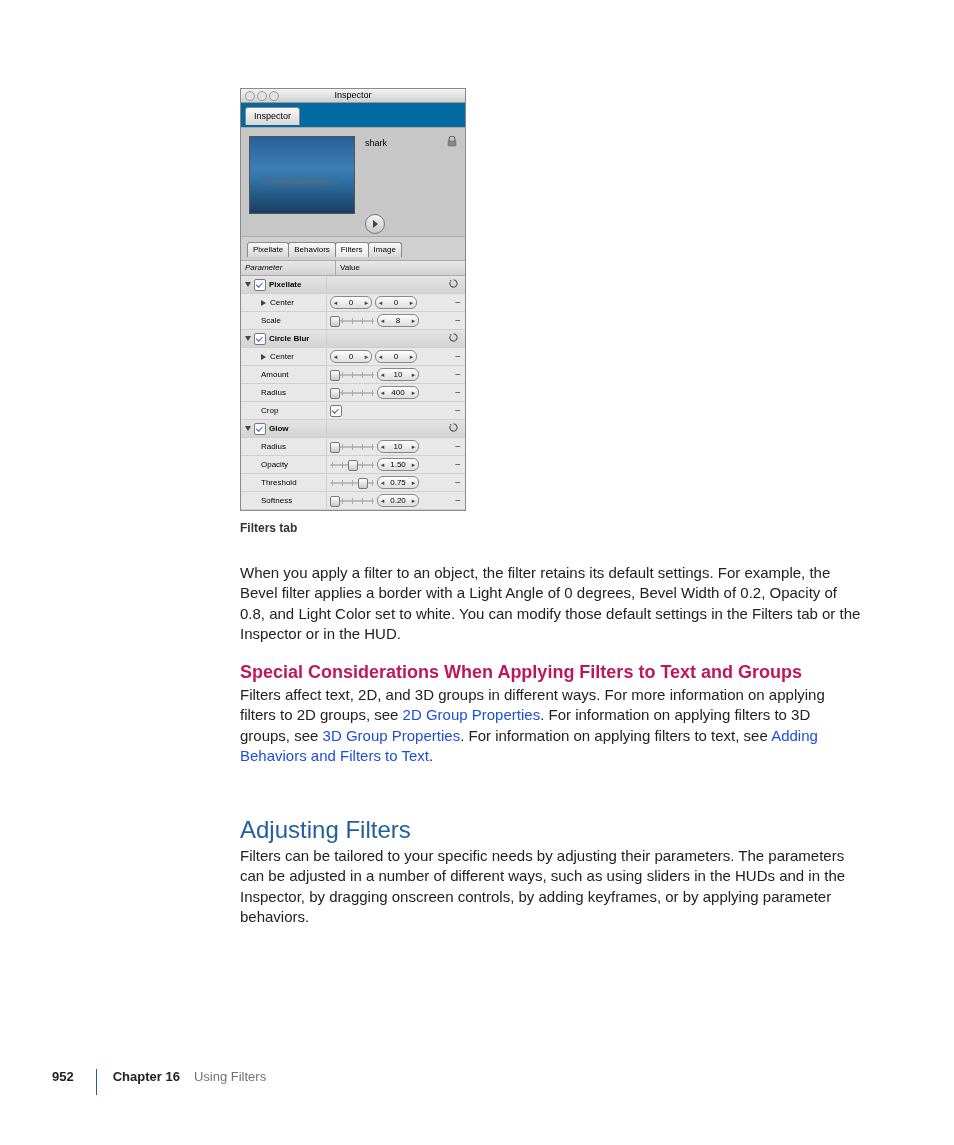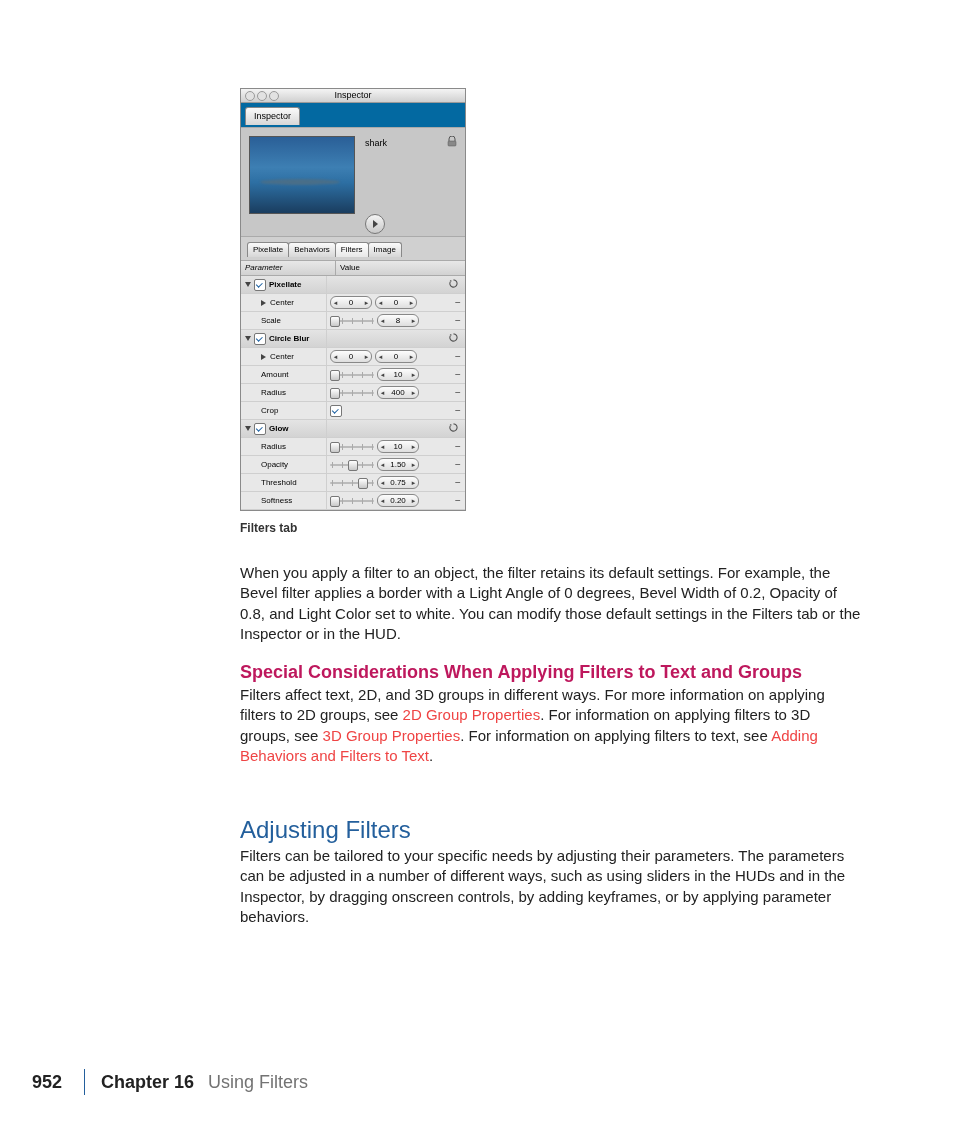--- a/index.html
+++ b/index.html
@@ -33,30 +33,29 @@
     font-weight: 600;
     margin: 18px 0 2px 0;
   }
   h2.section {
     color: #235f9c;
     font-size: 24px;
     font-weight: 500;
     margin: 50px 0 2px 0;
   }
   .link {
-    color: #ef4444;
+    color: #1d4ed8;
   }
   
   .footer {
     position: absolute;
-    left: 32px;
+    left: 52px;
     bottom: 50px;
-    font-size: 18px;
+    font-size: 13px;
     display: flex;
-    align-items: center;
   }
   .footer .pnum {
     font-weight: 600;
     padding-right: 22px;
   }
   .footer .vline {
     width: 1px;
     height: 26px;
     background: #235f9c;
     margin-right: 16px;

